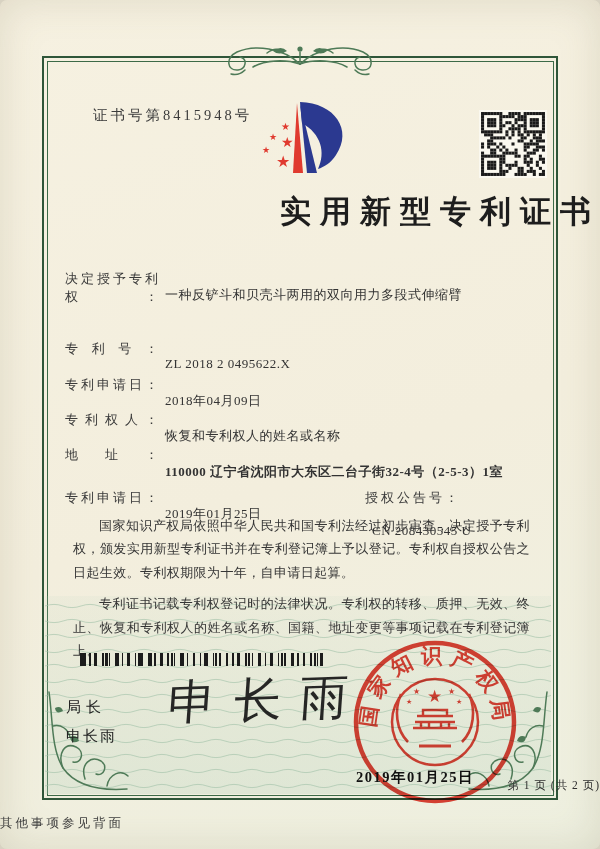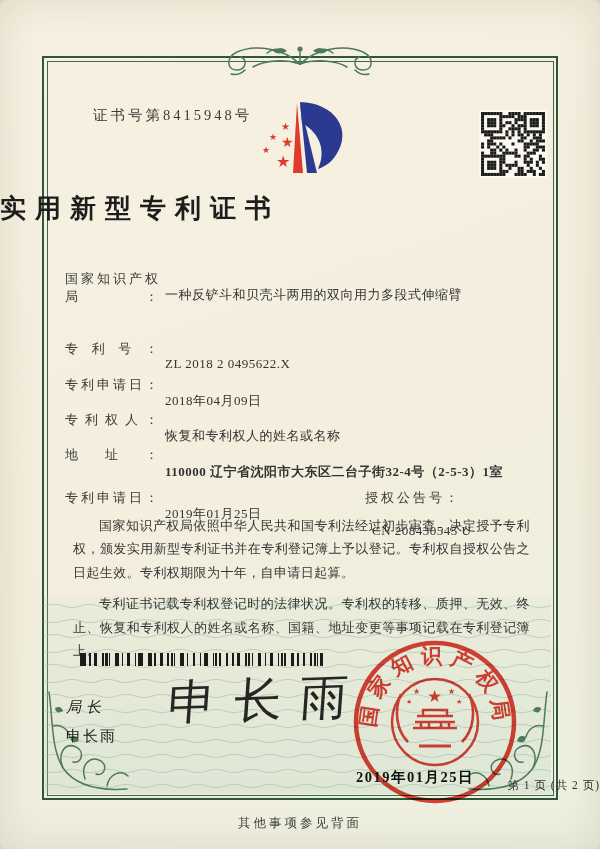--- a/index.html
+++ b/index.html
@@ -17,51 +17,51 @@
   .waves{position:absolute;left:45px;top:598px;width:506px;height:196px;}
   .waves path{stroke:#9fbfa7;stroke-width:1;fill:none;opacity:.6;}
   
   .ornament{position:absolute;pointer-events:none;}
   .orn-stroke{stroke:#4e7a57;fill:none;stroke-width:1.5;stroke-linecap:round;}
   .orn-fill{fill:#4e7a57;stroke:none;}
   
   .cert-no{position:absolute;left:93px;top:106px;font-size:14.5px;letter-spacing:3px;color:#3b3b3b;}
   .logo{position:absolute;left:245px;top:90px;width:115px;height:100px;}
   .qr{position:absolute;left:479px;top:110px;width:68px;height:68px;}
-  .title{position:absolute;left:0;top:191px;width:100%;text-align:left;
-         font-size:26px;font-weight:700;letter-spacing:9px;color:#1d1d1d;}
+  .title{position:absolute;left:0;top:191px;width:100%;text-align:right;
+         font-size:31px;font-weight:700;letter-spacing:9px;color:#1d1d1d;}
   
   .row{position:absolute;left:65px;width:478px;font-size:13px;color:#333;}
   .flabel{display:inline-block;width:93px;text-align:justify;text-align-last:justify;
           vertical-align:top;color:#3a3a3a;}
   .fvalue{display:inline-block;margin-left:7px;vertical-align:top;letter-spacing:.5px;color:#333;margin-top:16px;}
   .fvalue.wrap{width:372px;line-height:19px;font-weight:bold;}
   .pair2{position:absolute;left:300px;top:0;}
   
   .paras{position:absolute;left:65px;top:506px;width:473px;font-size:13px;
          line-height:23.4px;text-align:justify;color:#353535;letter-spacing:.4px;}
   .paras p{margin:8px;text-indent:2em;}
   
   .barcode{position:absolute;left:80px;top:653px;width:237px;height:13px;
      border-left:3px solid #1c1c1c;border-right:3px solid #1c1c1c;
      background-image:
        repeating-linear-gradient(90deg,#1c1c1c 0 1.5px,transparent 1.5px 6.5px),
        repeating-linear-gradient(90deg,#1c1c1c 0 2.5px,transparent 2.5px 11px);}
-  .sig-title{position:absolute;left:66px;top:698px;font-size:15px;letter-spacing:5px;color:#222;font-style:italic;}
+  .sig-title{position:absolute;left:66px;top:698px;font-size:15px;letter-spacing:5px;color:#222;}
   .sig-name{position:absolute;left:66px;top:727px;font-size:15px;letter-spacing:2px;color:#222;}
   .autograph{position:absolute;left:168px;top:668px;font-size:48px;color:#161616;
              letter-spacing:18px;transform:rotate(-2deg) skewX(-6deg);opacity:.92;
              font-family:"DejaVu Serif",serif;white-space:nowrap;}
   .seal{position:absolute;left:349px;top:636px;width:172px;height:172px;
         opacity:.93;mix-blend-mode:multiply;}
   .seal-date{position:absolute;left:356px;top:768px;font-size:14.5px;font-weight:700;
              letter-spacing:1.5px;color:#111;z-index:5;}
   .page-num{position:absolute;left:0;top:778px;width:100%;text-align:right;
             font-size:11.5px;letter-spacing:1px;color:#2e2e2e;}
-  .back-note{position:absolute;left:0;top:815px;width:100%;text-align:center;
+  .back-note{position:absolute;left:0;top:815px;width:100%;text-align:left;
              font-size:12.5px;letter-spacing:3px;color:#3d3d3d;}
 </style>
 </head>
 <body>
 
 <div class="page">
 
   <div class="frame"></div>
 
   <div class="band"></div>
@@ -374,21 +374,21 @@
       <rect x="41" y="62" width="3" height="3" fill="#1a1a1a"></rect>
       <rect x="44" y="62" width="3" height="3" fill="#1a1a1a"></rect>
       <rect x="53" y="62" width="3" height="3" fill="#1a1a1a"></rect>
       <rect x="59" y="62" width="3" height="3" fill="#1a1a1a"></rect>
       <rect x="62" y="62" width="3" height="3" fill="#1a1a1a"></rect>
     </svg>
 
   <div class="title">实用新型专利证书</div>
 
   <div class="row" style="top:270px">
-    <span class="flabel">国家知识产权局：</span><span class="fvalue">一种反铲斗和贝壳斗两用的双向用力多段式伸缩臂</span>
+    <span class="flabel">决定授予专利权：</span><span class="fvalue">一种反铲斗和贝壳斗两用的双向用力多段式伸缩臂</span>
   </div>
   <div class="row" style="top:340px">
     <span class="flabel">专利号：</span><span class="fvalue">ZL 2018 2 0495622.X</span>
   </div>
   <div class="row" style="top:376px">
     <span class="flabel">专利申请日：</span><span class="fvalue">2018年04月09日</span>
   </div>
   <div class="row" style="top:411px">
     <span class="flabel">专利权人：</span><span class="fvalue">恢复和专利权人的姓名或名称</span>
   </div>

